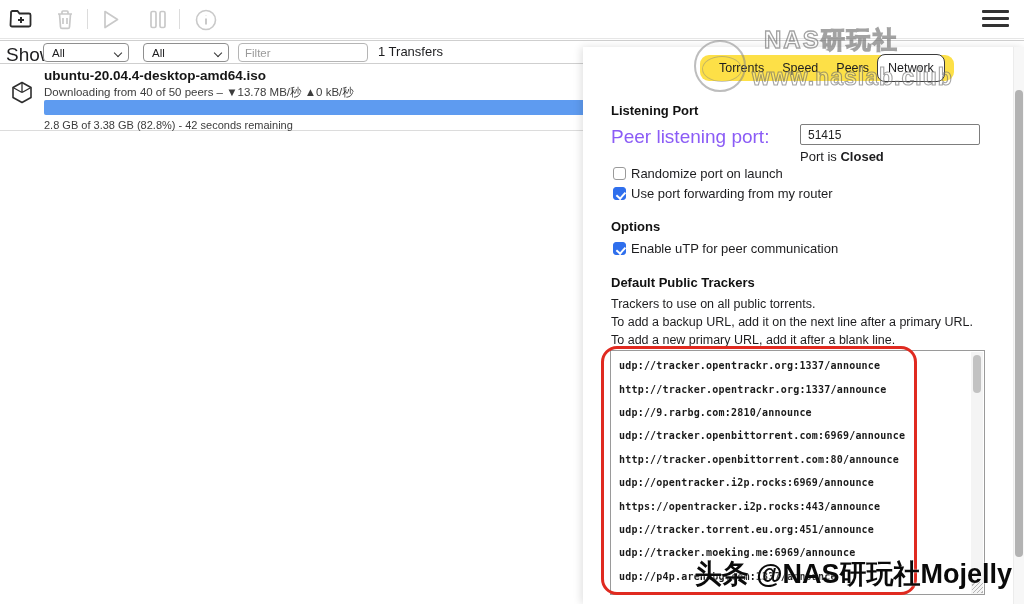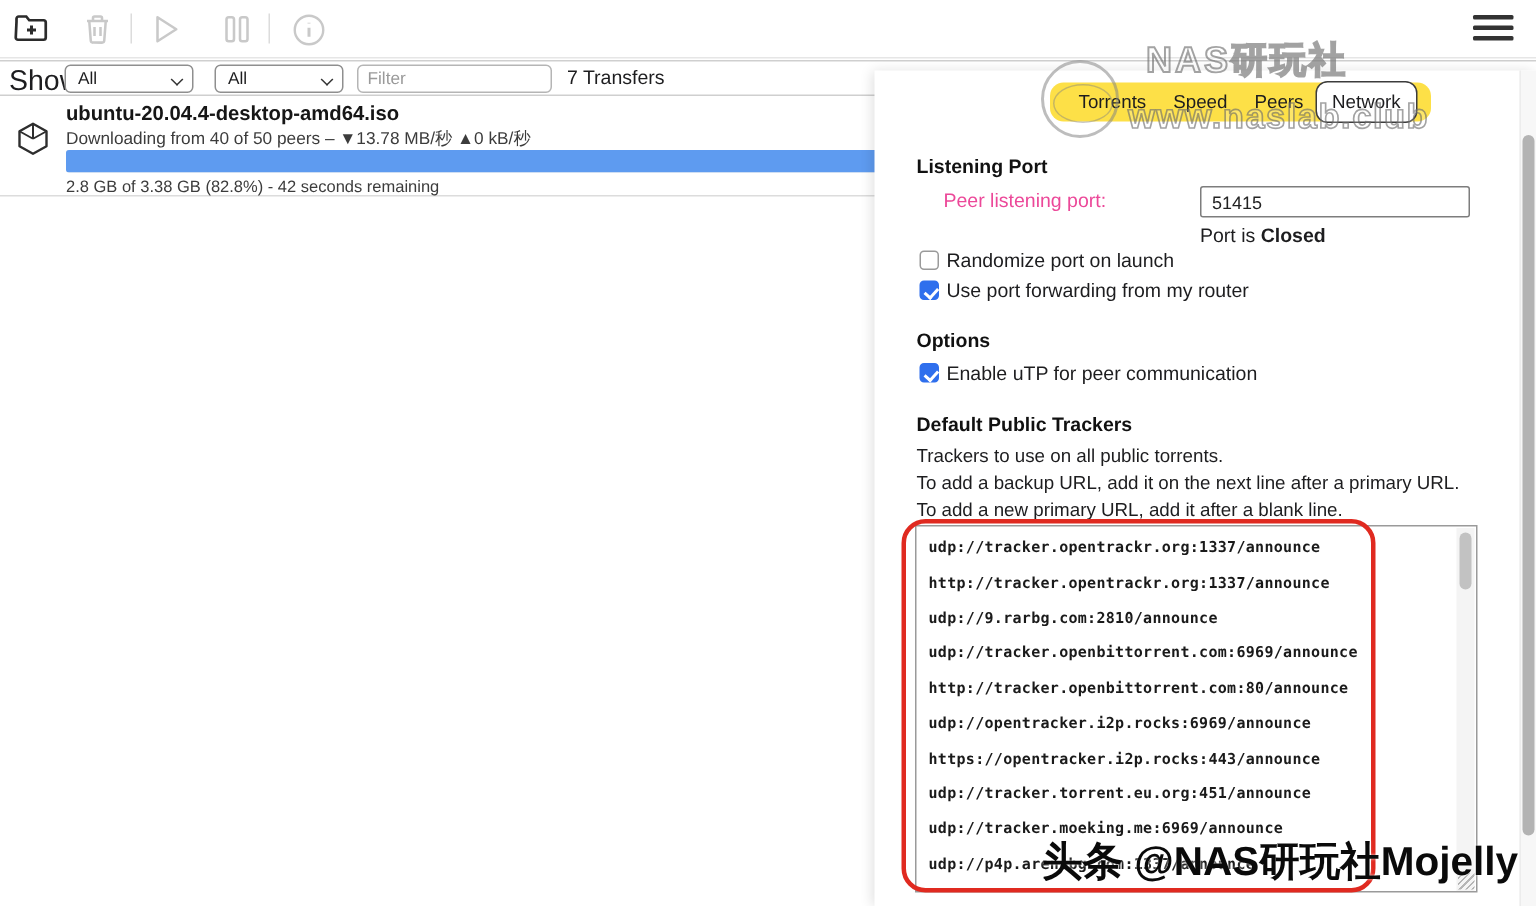--- a/index.html
+++ b/index.html
@@ -43,21 +43,21 @@
 
   
   .dialog { position:absolute; left:583px; top:47px; width:441px; height:557px; background:#fff;
     box-shadow:-2px 0 8px rgba(0,0,0,0.12); z-index:10; }
   .tabs { position:absolute; left:117px; top:8px; height:26px; background:#fde047;
     border-radius:9px; display:flex; align-items:center; padding:0 10px; gap:0; }
   .tab { font-size:12.5px; color:#1d1d1f; padding:4px 9px; cursor:pointer; white-space:nowrap; }
   .tab.active { background:#fff; border:1.5px solid #3c3c3c; border-radius:8px; padding:6px 10px; margin:-4px -1px; }
 
   .dlg-heading { position:absolute; left:28px; font-size:13px; font-weight:bold; color:#111; }
-  .dlg-text { position:absolute; left:28px; font-size:13px; color:#ec4899;margin-left:18px; }
+  .dlg-text { position:absolute; left:28px; font-size:19px; color:#8b5cf6; }
 
   .port-input { position:absolute; left:217px; top:77px; width:180px; height:21px;
     border:1px solid #7d7d7d; border-radius:2px; font-size:12px; padding:0 7px; color:#222;
     font-family:"Liberation Sans", sans-serif; background:#fff; }
   .port-status { position:absolute; left:217px; top:102px; font-size:13px; color:#1d1d1f; }
   .port-status b { font-weight:bold; }
 
   .cb-row { position:absolute; left:30px; display:flex; align-items:center; gap:5px;
     font-size:13px; color:#1d1d1f; }
   .checkbox { width:13px; height:13px; border-radius:3px; position:relative; flex:0 0 13px; cursor:pointer; }
@@ -153,21 +153,21 @@
     <span class="show-label">Show</span>
     <div class="select" style="left:43px; width:86px;">
       <span>All</span>
       <span class="caret"></span>
     </div>
     <div class="select" style="left:143px; width:86px;">
       <span>All</span>
       <span class="caret"></span>
     </div>
     <input class="filter-input" type="text" placeholder="Filter" style="">
-    <span class="transfers">7 Transfers</span>
+    <span class="transfers">1 Transfers</span>
   </div>
 
   <div class="torrent-row">
     <div class="cube-icon">
       <svg width="24" height="25" viewBox="0 0 24 25" fill="none" stroke="#2e2e2e" stroke-width="1.6" stroke-linejoin="round">
         <path d="M12 2.5 L21 7.5 V17.5 L12 22.5 L3 17.5 V7.5 Z"></path>
         <path d="M12 2.5 L12 12.5 M12 12.5 L3 7.5 M12 12.5 L21 7.5" stroke-width="1.3"></path>
       </svg>
     </div>
     <div class="t-name">ubuntu-20.04.4-desktop-amd64.iso</div>

